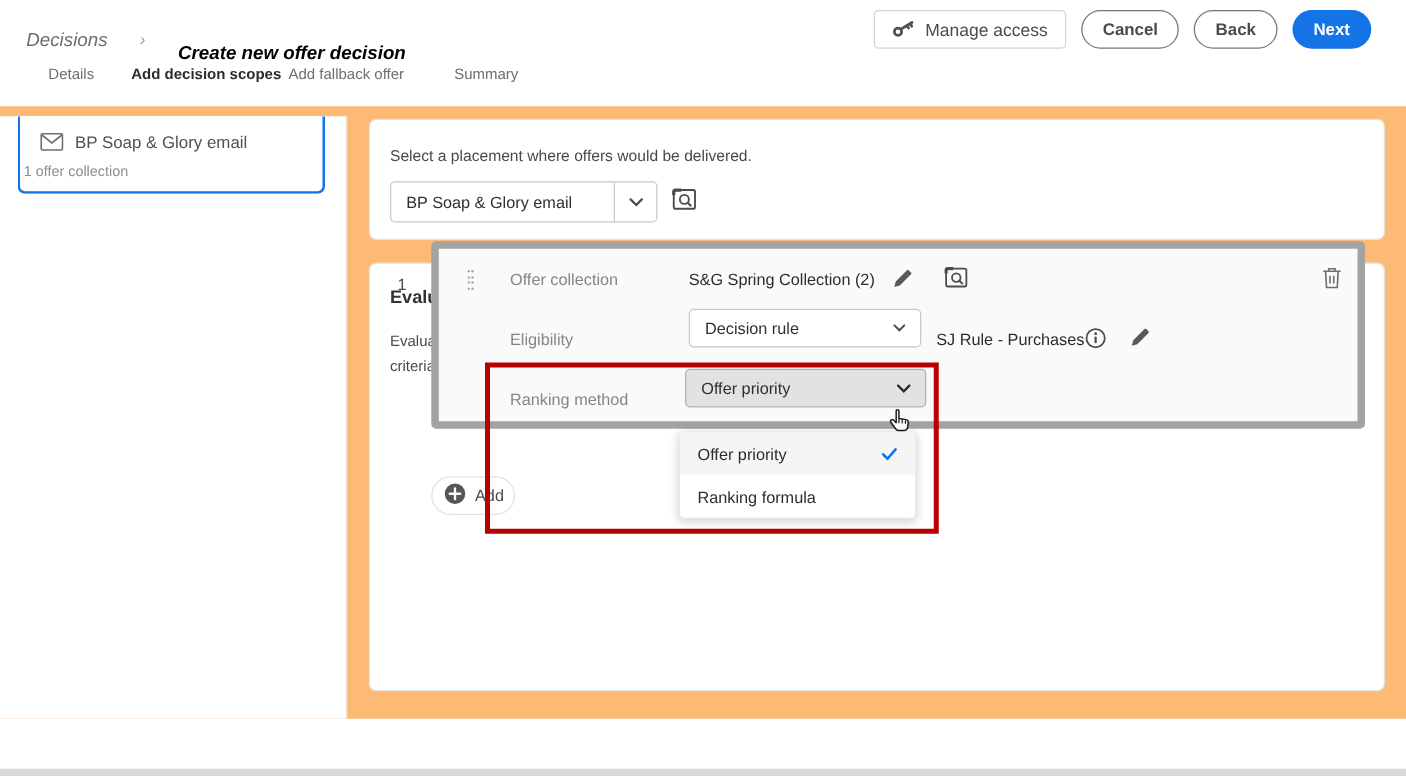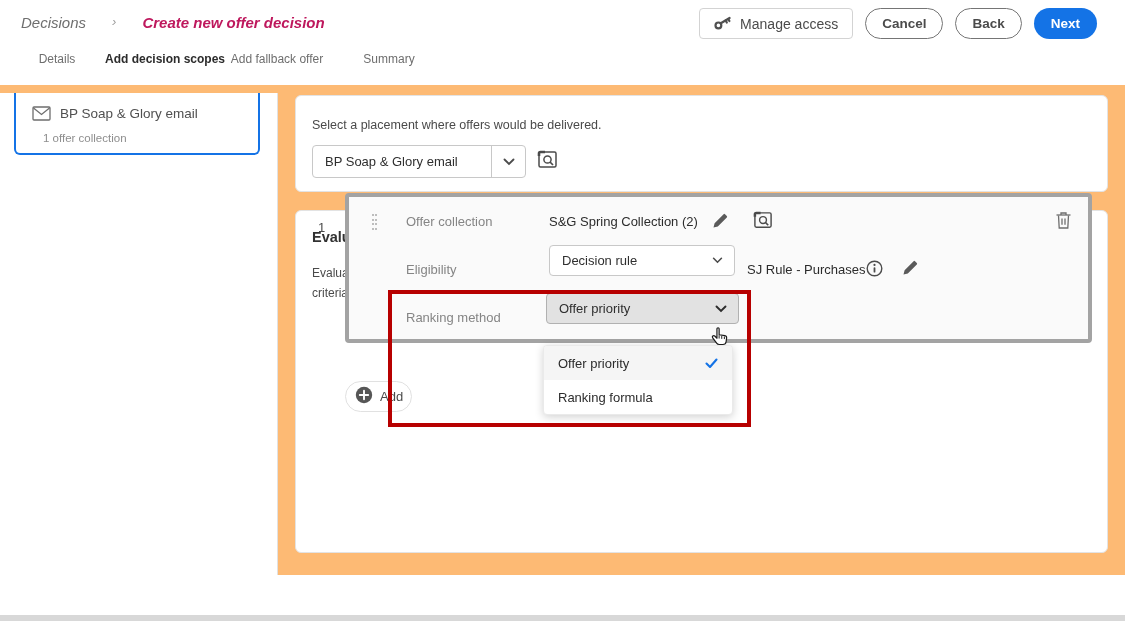--- a/index.html
+++ b/index.html
@@ -5,21 +5,21 @@
   * { margin:0; padding:0; box-sizing:border-box; }
   html,body { background:#ffffff; }
   body { font-family:"Liberation Sans", "DejaVu Sans", sans-serif; color:#2c2c2c; }
   .screen { position:relative; width:1125px; height:621px; overflow:hidden; background:#fff; }
 
   
   .top-bar { position:absolute; left:0; top:0; width:1125px; height:85px; background:#fff; }
   .breadcrumb { position:absolute; left:21px; top:14px; font-size:15px; display:flex; align-items:center; gap:26px;font-style:italic; }
   .crumb-parent { color:#6e6e6e; cursor:pointer; }
   .crumb-sep { color:#9a9a9a; font-size:13px; transform:translateY(-1px); }
-  .crumb-current { color:#be185d; font-weight:bold; }
+  .crumb-current { color:#000000; font-weight:bold;margin-top:20px; }
 
   .header-actions { position:absolute; right:28px; top:8px; display:flex; align-items:center; gap:12px; }
   .btn { display:inline-flex; align-items:center; justify-content:center; height:31px; font-size:13.5px;
          font-weight:bold; color:#4b4b4b; background:#fff; cursor:pointer; white-space:nowrap; }
   .btn-quiet { border:1px solid #d3d3d3; border-radius:4px; padding:0 14px; gap:8px; font-weight:normal; font-size:14px; }
   .btn-pill { border:1.8px solid #757575; border-radius:16px; padding:0 16px; }
   .btn-cta  { border:none; border-radius:16px; padding:12px 17px; background:#1473e6; color:#fff; }
 
   .steps { position:absolute; left:0; top:48px; width:460px; height:37px; }
   .step-label { position:absolute; top:4px; transform:translateX(-50%); font-size:12px; color:#6e6e6e; white-space:nowrap; }
@@ -34,21 +34,21 @@
 
   
   .content { position:absolute; left:0; top:85px; width:1125px; height:490px; background:#fdba74; }
   .left-panel { position:absolute; left:0; top:8px; width:277px; height:482px; background:#fff; }
   .panel-divider { position:absolute; left:277px; top:8px; width:1px; height:482px; background:#e1e1e1; }
 
   .scope-card { position:absolute; left:14px; top:8px; width:246px; height:62px; background:#fff;
                 border:2px solid #1473e6; border-top:none; border-radius:0 0 6px 6px; cursor:pointer; }
   .scope-card .card-title { position:absolute; left:44px; top:13px; font-size:13.5px; color:#505050; }
   .scope-card .envelope { position:absolute; left:16px; top:13px; }
-  .scope-card .card-sub { position:absolute; left:27px; top:39px; font-size:11.5px; color:#8e8e8e; }
+  .scope-card .card-sub { position:absolute; left:3px; top:39px; font-size:11.5px; color:#8e8e8e; }
 
   .card { position:absolute; background:#fff; border:1px solid #e3e3e3; border-radius:6px; }
   .placement-card { left:295px; top:10px; width:813px; height:97px; }
   .eval-card { left:295px; top:125px; width:813px; height:343px; }
 
   .instruction { position:absolute; left:16px; top:22px; font-size:12.5px; color:#4a4a4a; }
 
   .select { position:absolute; display:flex; align-items:center; background:#fff; border:1px solid #c8c8c8;
             border-radius:4px; cursor:pointer; font-size:13px; color:#2f2f2f; }
   .select .sel-text { padding-left:12px; flex:1; white-space:nowrap; }
@@ -57,21 +57,21 @@
   .placement-select { left:16px; top:49px; width:214px; height:33px; }
 
   .icon-btn { position:absolute; background:none; border:none; cursor:pointer; padding:0; line-height:0; }
 
   .eval-title { position:absolute; left:16px; top:18px; font-size:14.5px; font-weight:bold; color:#323232; }
   .asterisk { font-weight:normal; color:#6e6e6e; font-size:12px; vertical-align:2px; margin-left:4px; }
   .eval-desc { position:absolute; left:16px; top:52px; width:778px; font-size:12px; line-height:20px; color:#4a4a4a; }
 
   .row-number { position:absolute; left:318px; top:135px; font-size:13px; color:#4b4b4b; }
   .criteria-card { position:absolute; left:345px; top:108px; width:747px; height:150px;
-                   background:#fafafa; border:4px solid #a3a3a3; border-radius:4px; }
+                   background:#fafafa; border:6px solid #a3a3a3; border-radius:4px; }
 
   .drag-handle { position:absolute; left:23px; top:17px; width:9px; height:18px; display:grid;
                  grid-template-columns:repeat(2,3px); grid-template-rows:repeat(4,4.5px); cursor:grab; }
   .drag-handle i { width:2.2px; height:2.2px; border-radius:50%; background:#a8a8a8; }
 
   .crit-label { position:absolute; left:57px; font-size:13px; color:#858585; }
   .crit-value { position:absolute; font-size:13px; color:#2c2c2c; white-space:nowrap; }
 
   .eligibility-select { left:200px; top:48px; width:186px; height:31px; }
   .ranking-select { left:197px; top:96px; width:193px; height:31px; background:#e2e2e2; border-color:#b1b1b1; }

